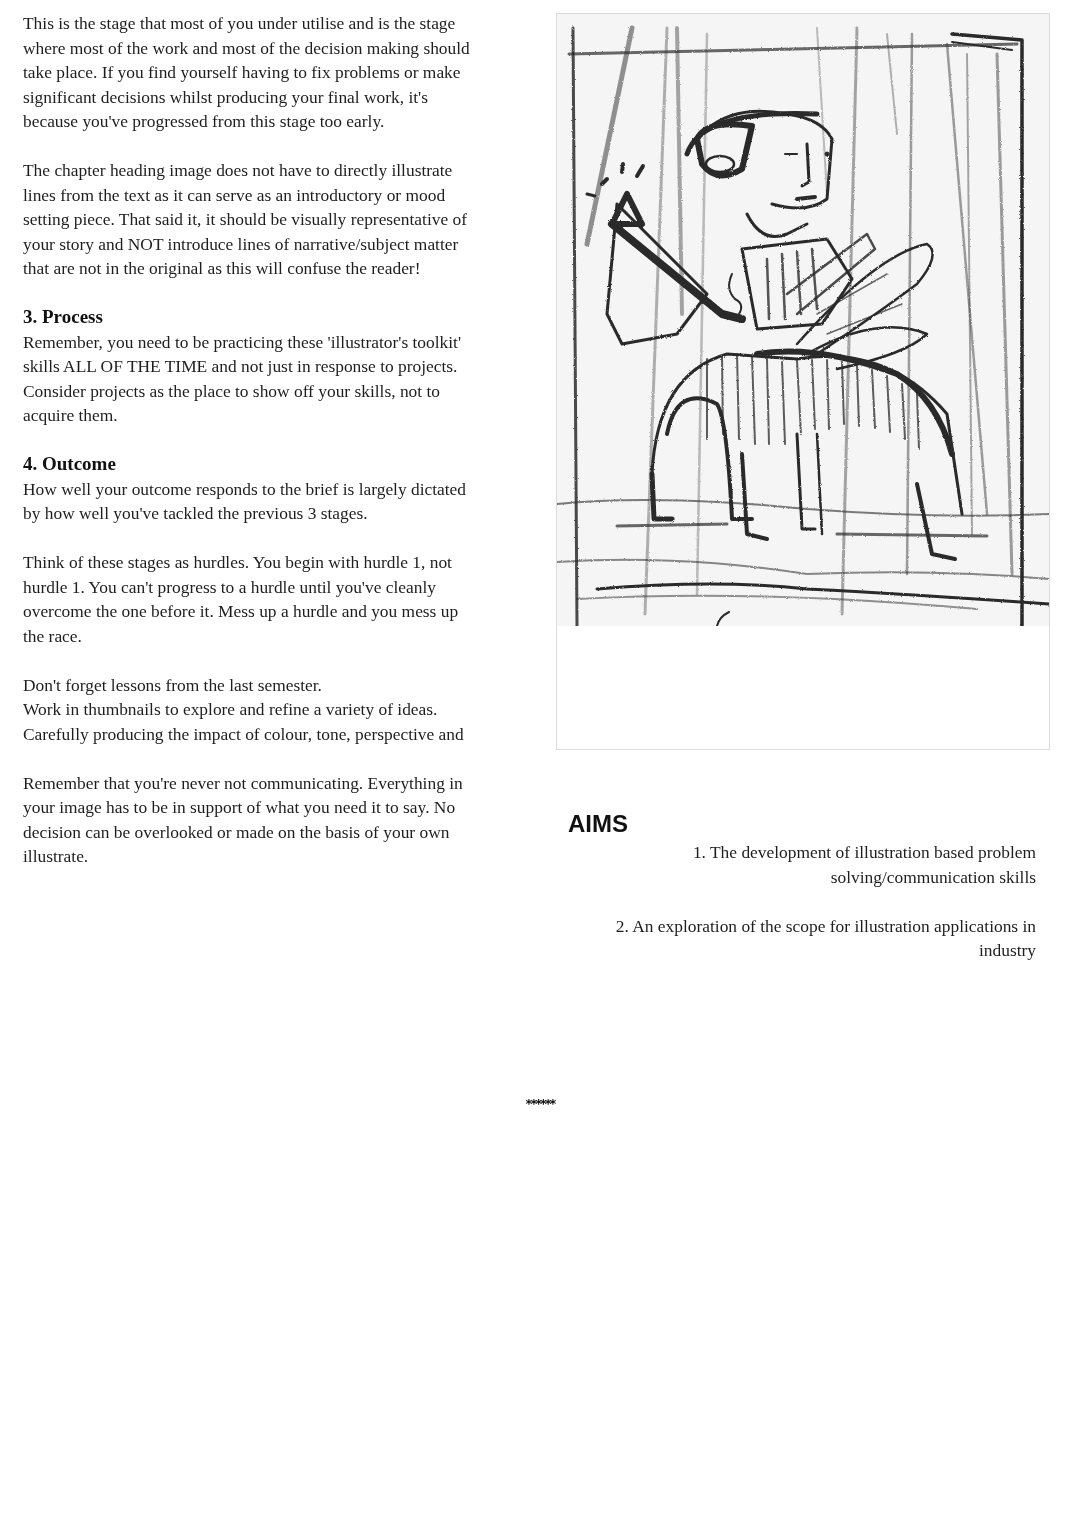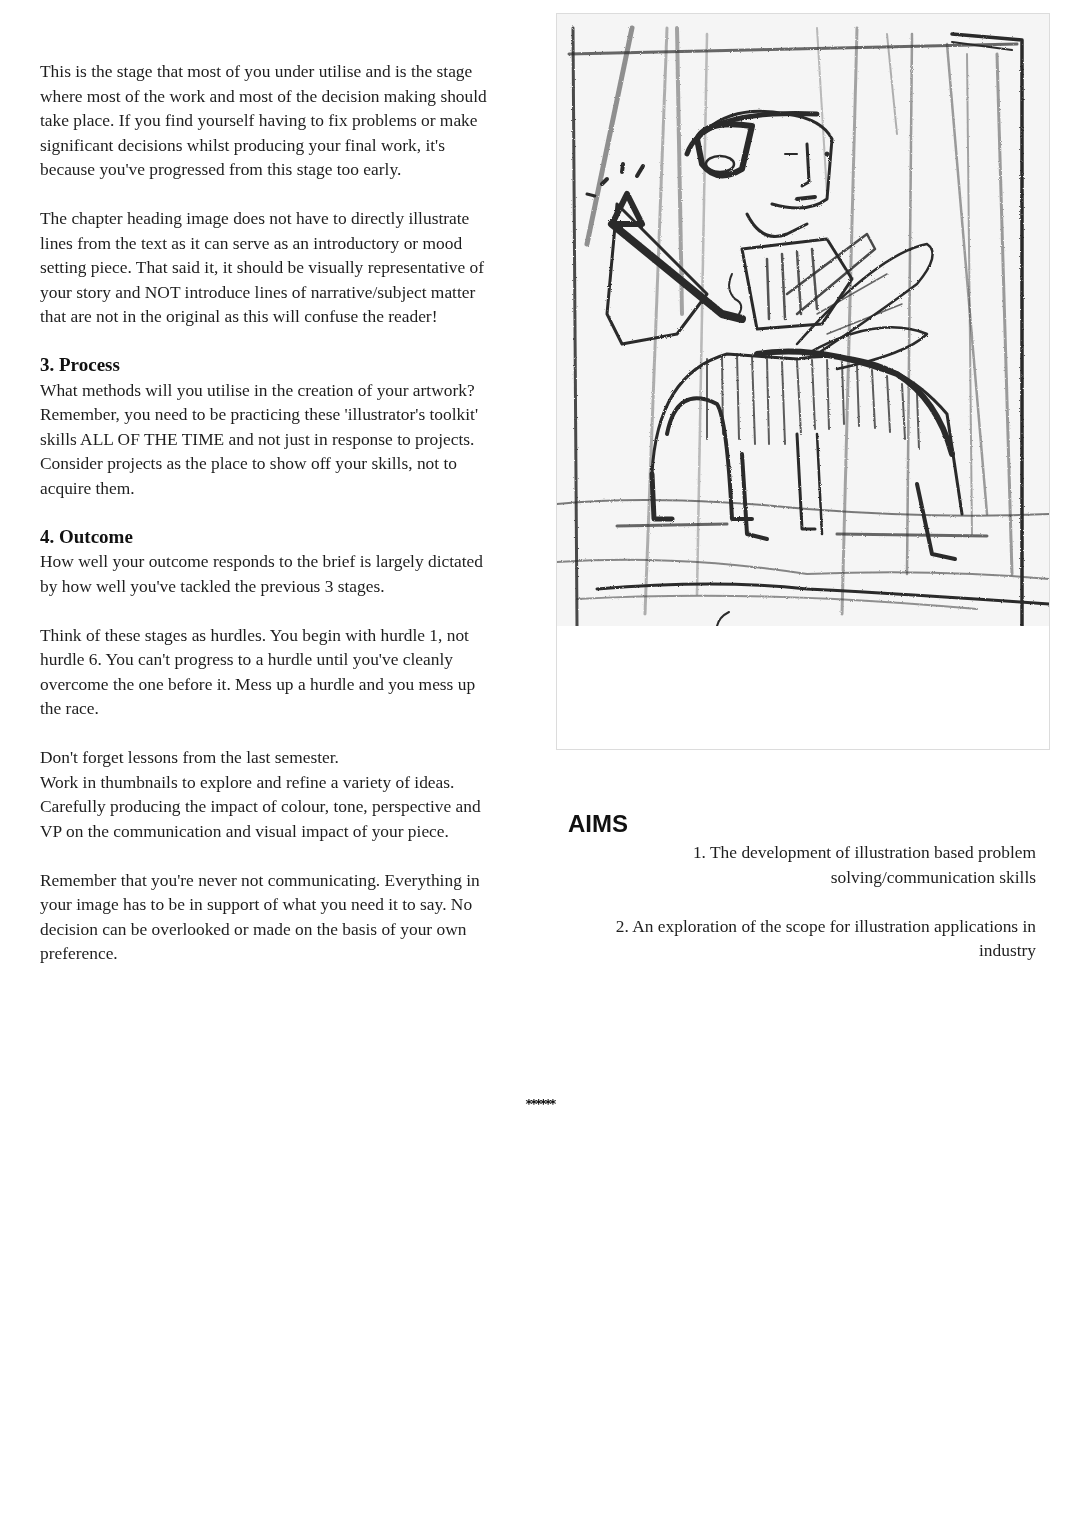--- a/index.html
+++ b/index.html
@@ -10,24 +10,23 @@
   body {
     width: 1080px;
     height: 1528px;
     position: relative;
     overflow: hidden;
     color: #1a1a1a;
     font-family: "DejaVu Serif", "Liberation Serif", serif;
   }
   .left-col {
     position: absolute;
-    left: 40px;
+    left: 23px;
     top: 11px;
     width: 495px;
-    margin-top: 48px;
   }
   .para {
     font-family: "Liberation Serif", "DejaVu Serif", serif;
     font-size: 17.4px;
     line-height: 24.5px;
     margin: 0 0 24.5px 0;
     color: #1e1e1e;
   }
   .para .line { display: block; white-space: nowrap; }
   .section-heading {
@@ -121,55 +120,53 @@
     <span class="line">The chapter heading image does not have to directly illustrate</span>
     <span class="line">lines from the text as it can serve as an introductory or mood</span>
     <span class="line">setting piece. That said it, it should be visually representative of</span>
     <span class="line">your story and NOT introduce lines of narrative/subject matter</span>
     <span class="line">that are not in the original as this will confuse the reader!</span>
   </p>
 
   <div class="section-block">
     <h3 class="section-heading">3. Process</h3>
     <p class="para" style="margin:0">
-      <span class="line">What methods will you utilise in the creation of your artwork?</span>
       <span class="line">Remember, you need to be practicing these 'illustrator's toolkit'</span>
       <span class="line">skills ALL OF THE TIME and not just in response to projects.</span>
       <span class="line">Consider projects as the place to show off your skills, not to</span>
       <span class="line">acquire them.</span>
     </p>
   </div>
 
   <div class="section-block">
     <h3 class="section-heading">4. Outcome</h3>
     <p class="para" style="margin:0">
       <span class="line">How well your outcome responds to the brief is largely dictated</span>
       <span class="line">by how well you've tackled the previous 3 stages.</span>
     </p>
   </div>
 
   <p class="para">
     <span class="line">Think of these stages as hurdles. You begin with hurdle 1, not</span>
-    <span class="line">hurdle 6. You can't progress to a hurdle until you've cleanly</span>
+    <span class="line">hurdle 1. You can't progress to a hurdle until you've cleanly</span>
     <span class="line">overcome the one before it. Mess up a hurdle and you mess up</span>
     <span class="line">the race.</span>
   </p>
 
   <p class="para">
     <span class="line">Don't forget lessons from the last semester.</span>
     <span class="line">Work in thumbnails to explore and refine a variety of ideas.</span>
     <span class="line">Carefully producing the impact of colour, tone, perspective and</span>
-    <span class="line">VP on the communication and visual impact of your piece.</span>
   </p>
 
   <p class="para">
     <span class="line">Remember that you're never not communicating. Everything in</span>
     <span class="line">your image has to be in support of what you need it to say. No</span>
     <span class="line">decision can be overlooked or made on the basis of your own</span>
-    <span class="line">preference.</span>
+    <span class="line">illustrate.</span>
   </p>
 </div>
 
 <div class="right-col">
 
   <div class="image-frame">
     <div class="sketch" title="Pencil sketch of a figure with wings riding a striped creature inside a framed scene">
       <svg width="492" height="612" viewBox="0 0 492 612" xmlns="http://www.w3.org/2000/svg">
         <defs>
           <filter id="rough" x="-5%" y="-5%" width="110%" height="110%">

